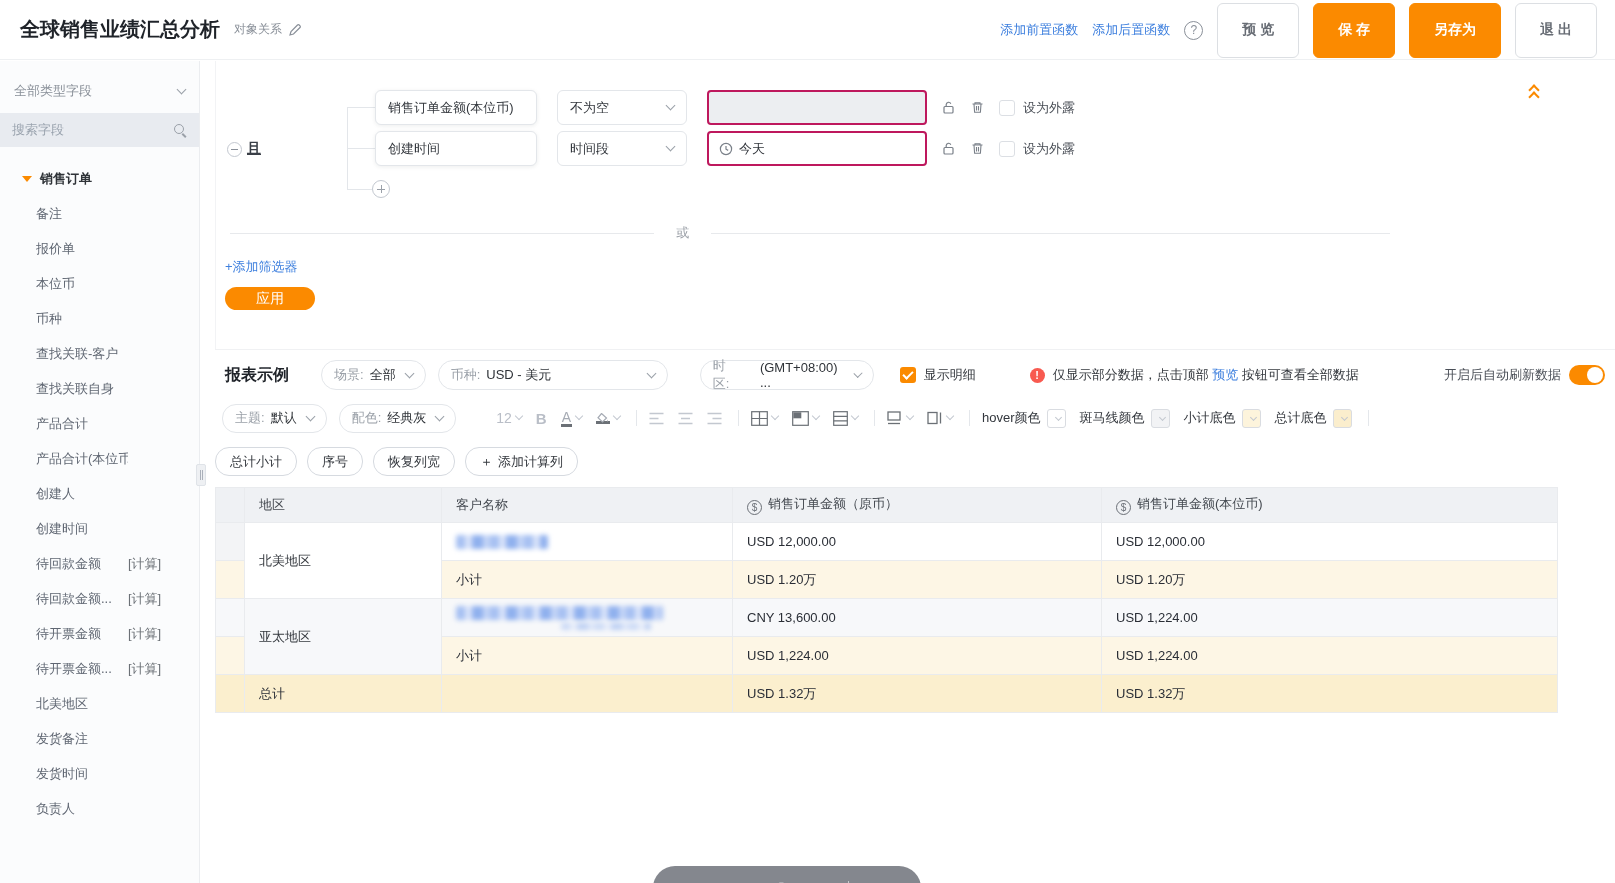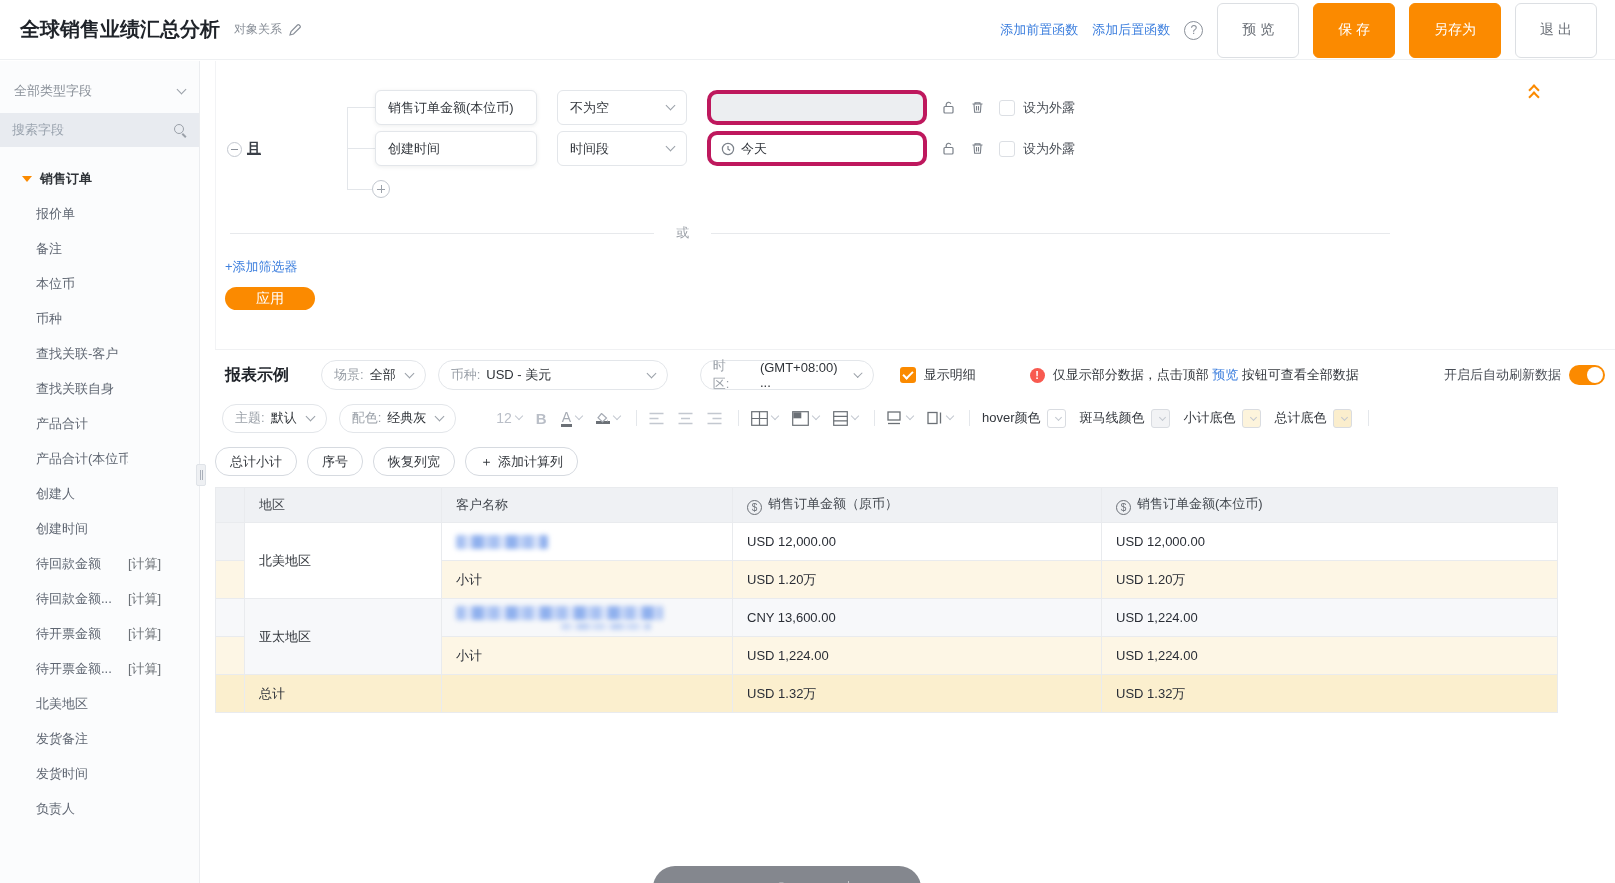--- a/index.html
+++ b/index.html
@@ -11,21 +11,21 @@
   .hdr { position:absolute; left:0; top:0; width:1615px; height:60px; background:#fff;
          border-bottom:1px solid #eef0f2; display:flex; align-items:center; }
   .hdr-title { font-size:20px; font-weight:bold; color:#1f2329; margin-left:20px; }
   .hdr-sub { font-size:12px; color:#8a9099; margin-left:14px; }
   .pencil { margin-left:6px; }
   .hdr-right { position:absolute; right:18px; top:0; height:60px; display:flex; align-items:center; gap:14px; }
   .hlink { font-size:13px; color:#3d7fde; cursor:pointer; }
   .help { width:19px; height:19px; border:1.5px solid #8a9099; border-radius:50%; color:#8a9099;
           font-size:12px; display:flex; align-items:center; justify-content:center; }
   .btn { height:55px; border-radius:6px; font-size:14px; display:flex; align-items:center;
-         justify-content:center; padding:0 24px; cursor:pointer; }
+         justify-content:center; padding:0 24px; cursor:pointer;font-weight:bold; }
   .btn.ghost { background:#fff; border:1px solid #dcdfe3; color:#676c74; }
   .btn.primary { background:#fb8a00; border:1px solid #fb8a00; color:#fff; }
 
   
   .sidebar { position:absolute; left:0; top:61px; width:200px; height:822px; background:#fbfcfd;
              border-right:1px solid #ebedf0; }
   .type-row { display:flex; align-items:center; height:44px; padding:0 14px; margin-top:8px; }
   .type-label { font-size:13px; color:#8a9099; flex:1; }
   .chev { width:7px; height:7px; border-right:1.6px solid #9aa0a8; border-bottom:1.6px solid #9aa0a8;
           transform:rotate(45deg); margin-top:-4px; display:inline-block; }
@@ -68,21 +68,21 @@
   .plus-circ::before { left:4px; top:7.5px; width:8px; height:1.5px; }
   .plus-circ::after { left:7.5px; top:4px; width:1.5px; height:8px; }
 
   .frow { position:absolute; display:flex; align-items:center; }
   .fchip { width:162px; height:35px; background:#fff; border:1px solid #e3e6ea; border-radius:6px;
     box-shadow:0 1px 4px rgba(31,35,41,.08); display:flex; align-items:center; padding:0 12px;
     font-size:13px; color:#33373d; cursor:pointer; }
   .fsel { width:130px; height:35px; background:#fff; border:1px solid #e3e6ea; border-radius:6px;
     display:flex; align-items:center; padding:0 12px; font-size:13px; color:#33373d; cursor:pointer; }
   .fsel .chev { margin-left:auto; }
-  .fval { width:220px; height:35px; border:4px solid #be185d; border-radius:10px; display:flex;
+  .fval { width:220px; height:35px; border:2px solid #be185d; border-radius:4px; display:flex;
     align-items:center; padding:0 10px; font-size:13px; color:#33373d; gap:6px; }
   .fval.disabled { background:#eceef1; }
   .icon-btn { margin-left:14px; cursor:pointer; display:flex; align-items:center; }
   .fcheck { width:16px; height:16px; border:1px solid #dcdfe4; border-radius:3px; background:#fff;
     margin-left:14px; cursor:pointer; }
   .fcheck-label { font-size:13px; color:#4a4f57; margin-left:8px; }
 
   .or-row { position:absolute; top:224px; left:230px; width:1160px; display:flex; align-items:center; }
   .or-line { height:1px; background:#e7e9ec; flex:1; }
   .or-text { font-size:13px; color:#9ca1a8; padding:0 22px; }
@@ -194,24 +194,24 @@
       <span class="search-ph">搜索字段</span>
       <span class="mag"></span>
     </div>
     <div class="tree">
       <div class="tree-root">
         <span class="caret-dn"></span>
         <span class="root-label">销售订单</span>
       </div>
       <div>
           <div class="tree-item">
+            <span class="ti-label">备注</span>
+          </div>
+          <div class="tree-item">
             <span class="ti-label">报价单</span>
-          </div>
-          <div class="tree-item">
-            <span class="ti-label">备注</span>
           </div>
           <div class="tree-item">
             <span class="ti-label">本位币</span>
           </div>
           <div class="tree-item">
             <span class="ti-label">币种</span>
           </div>
           <div class="tree-item">
             <span class="ti-label">查找关联-客户</span>
           </div>

